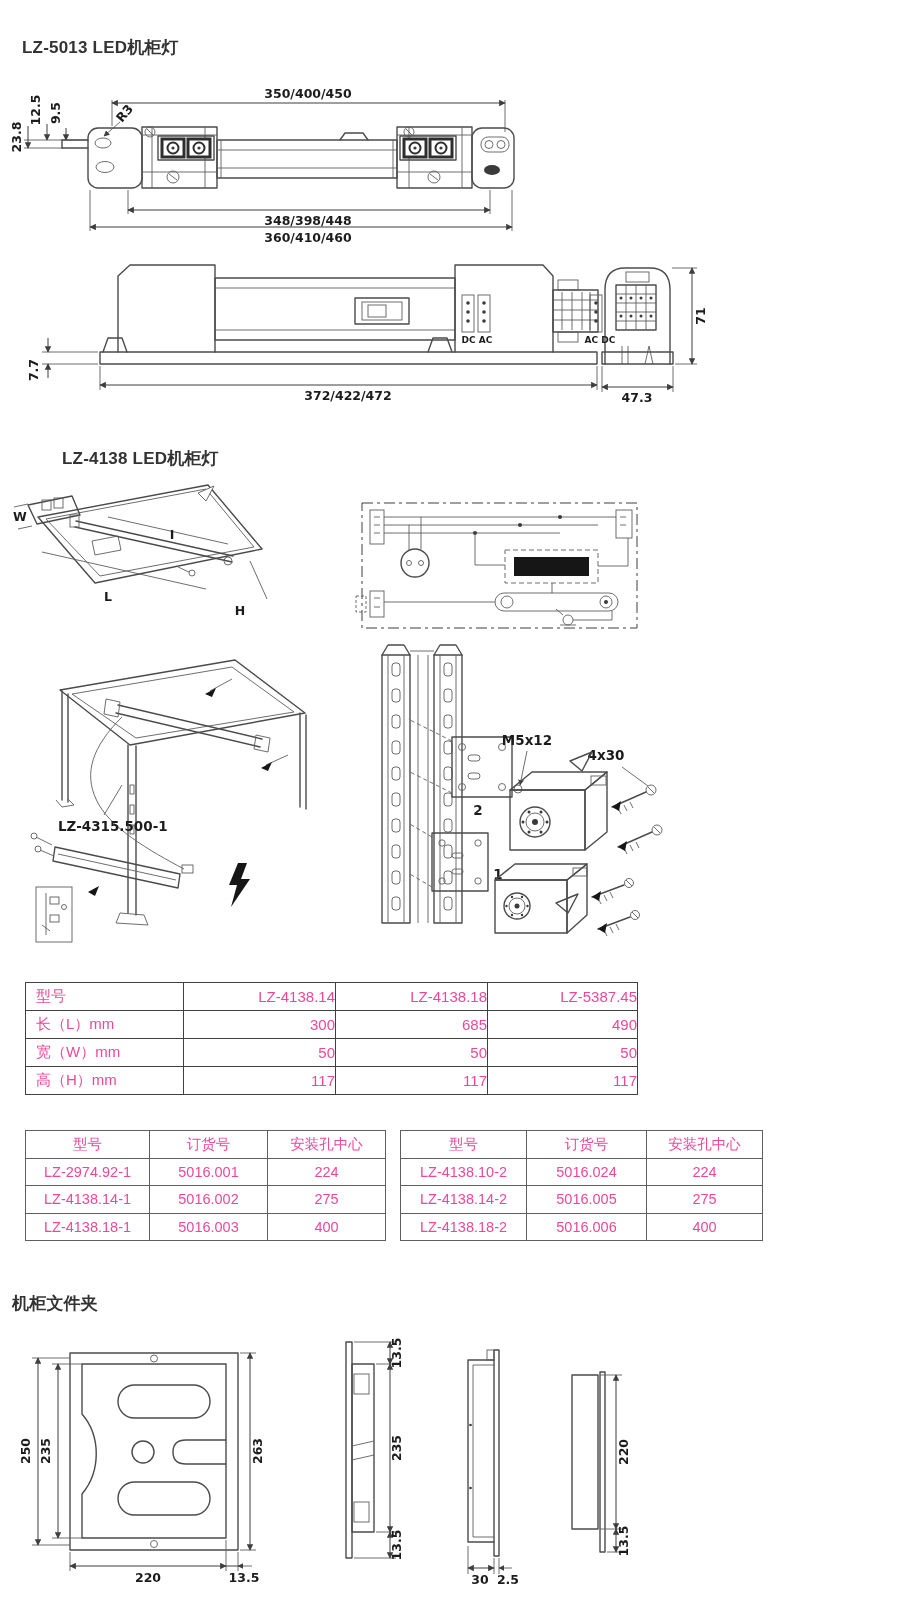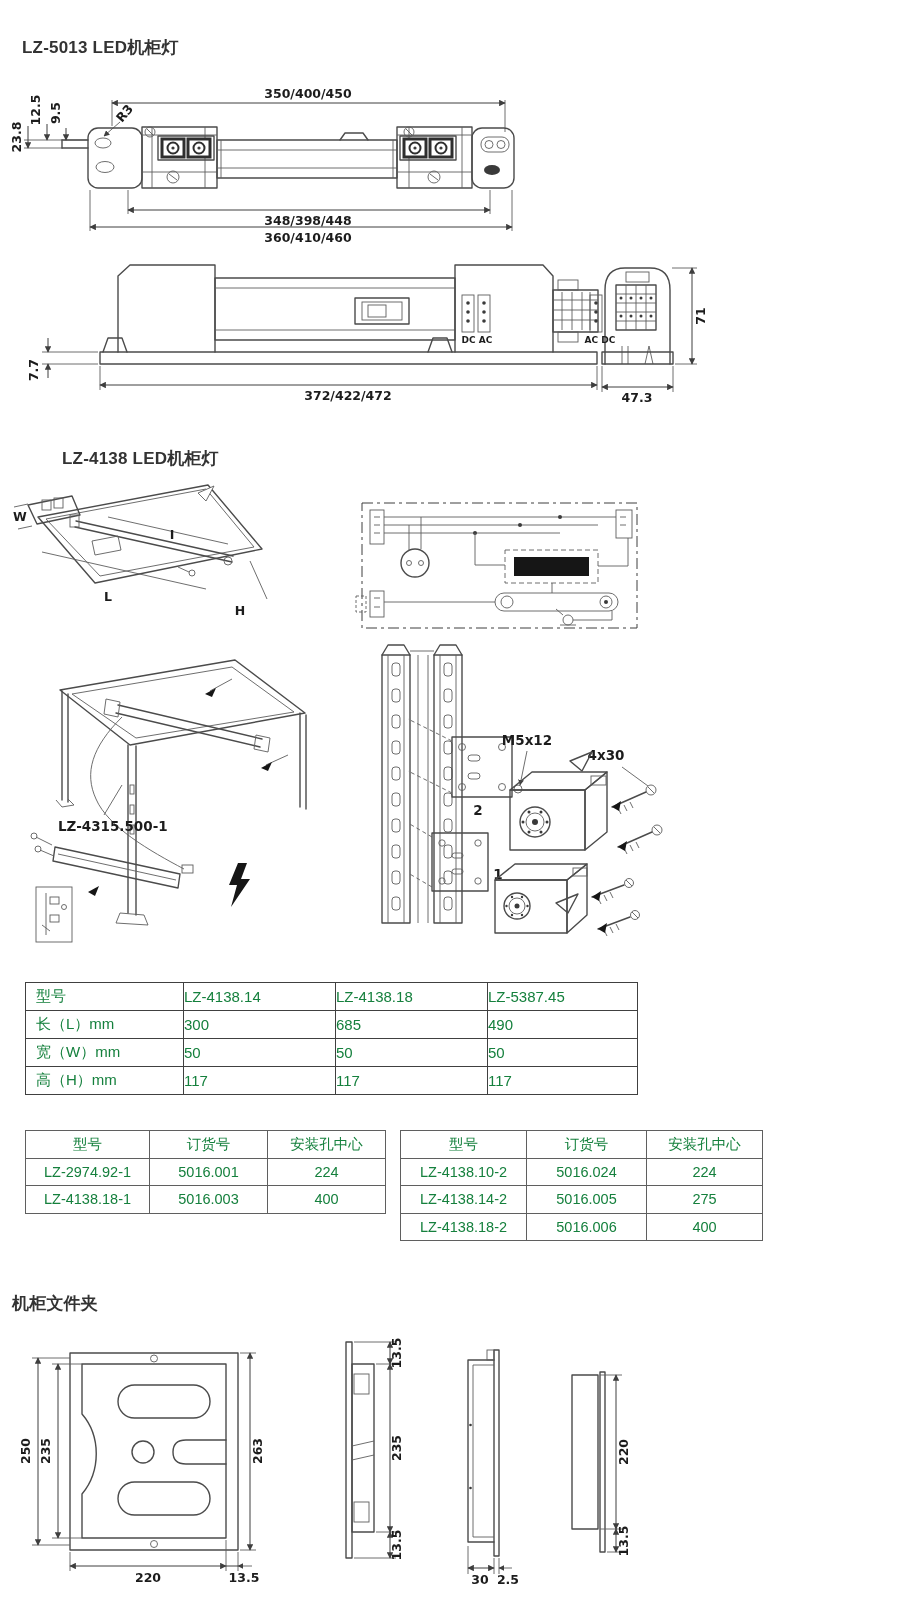--- a/index.html
+++ b/index.html
@@ -18,23 +18,23 @@
   
   .out{stroke:#4b4b4b;stroke-width:1.4;fill:none;stroke-linejoin:round;stroke-linecap:round;}
   .thin{stroke:#5d5d5d;stroke-width:.9;fill:none;}
   .dl{stroke:#3e3e3e;stroke-width:1;fill:none;}
   .dot{fill:#3a3a3a;}
   svg text{font-family:"DejaVu Sans","Liberation Sans",sans-serif;}
   .dim{font-size:12.5px;font-weight:700;fill:#1c1c1c;}
   .sm{font-size:9px;font-weight:700;fill:#1c1c1c;}
   .part{font-size:13.5px;font-weight:700;fill:#1c1c1c;}
   
-  table{position:absolute;border-collapse:collapse;table-layout:fixed;color:#15803d;background:#fff;}
+  table{position:absolute;border-collapse:collapse;table-layout:fixed;color:#ec4899;background:#fff;}
   #spec-table{left:25px;top:982px;width:612px;font-size:15px;}
-  #spec-table td{border:1.5px solid #404040;height:27px;text-align:left;padding:0;overflow:hidden;white-space:nowrap;}
+  #spec-table td{border:1.5px solid #404040;height:27px;text-align:right;padding:0;overflow:hidden;white-space:nowrap;}
   #spec-table td:first-child{text-align:left;padding-left:10px;}
   .order{font-size:14.5px;}
   #order-left{left:25px;top:1130px;width:360px;}
   #order-right{left:400px;top:1130px;width:362px;}
   .order td{border:1.3px solid #5f5f5f;height:26.5px;text-align:center;padding:0;overflow:hidden;white-space:nowrap;}
 </style>
 </head>
 <body>
 
 <h2 id="title-5013" class="sec-title">LZ-5013 LED机柜灯</h2>
@@ -486,20 +486,25 @@
         <td>安装孔中心</td>
       </tr>
   </tbody>
   <tbody>
       <tr>
         <td>LZ-2974.92-1</td>
         <td>5016.001</td>
         <td>224</td>
       </tr>
       <tr>
+        <td>LZ-4138.14-1</td>
+        <td>5016.002</td>
+        <td>275</td>
+      </tr>
+      <tr>
         <td>LZ-4138.18-1</td>
         <td>5016.003</td>
         <td>400</td>
       </tr>
     </tbody>
 </table>
 
 <table id="order-right" class="order">
   <colgroup>
       <col style="width:126px">

